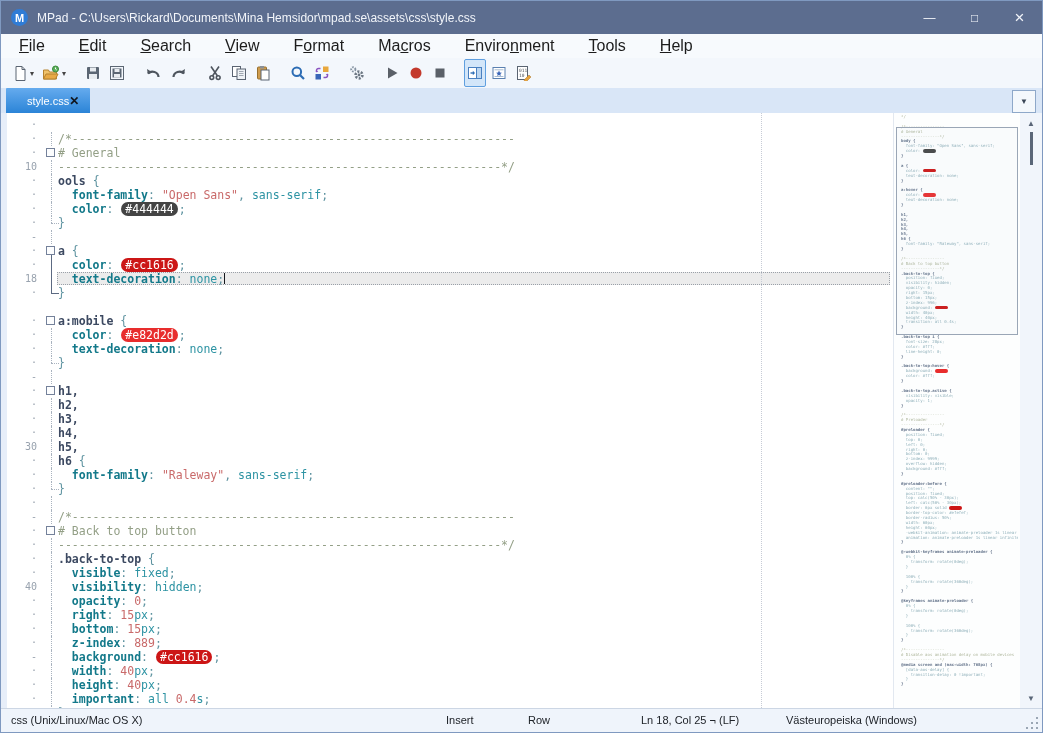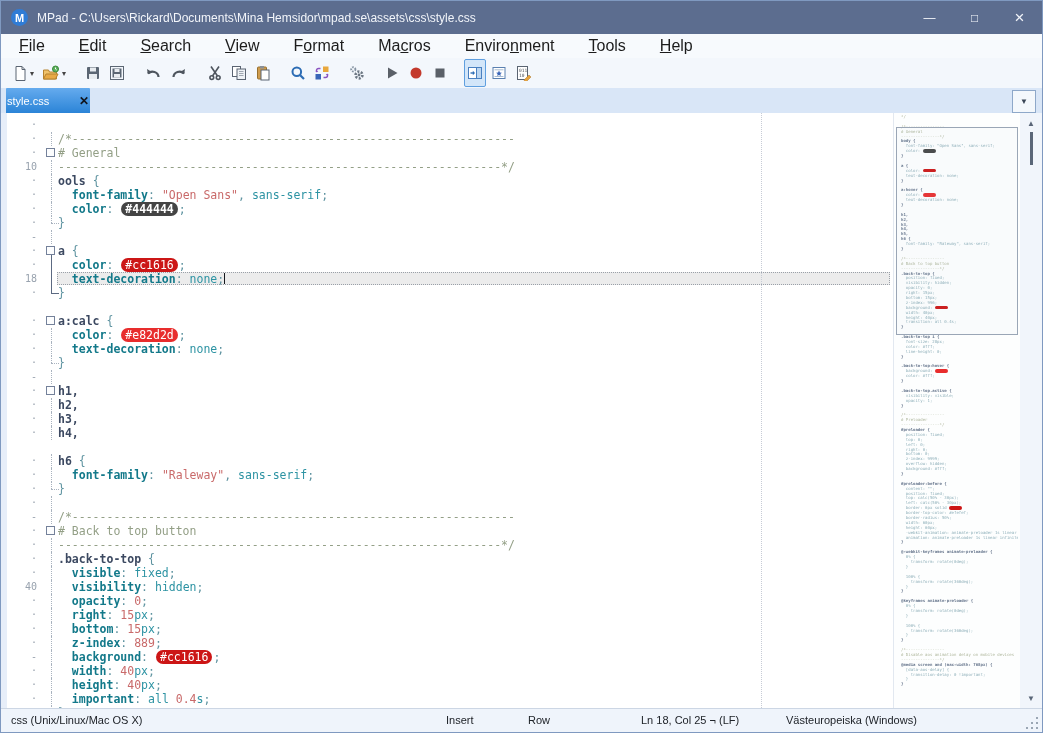--- a/index.html
+++ b/index.html
@@ -19,21 +19,21 @@
   
   .toolbar{position:absolute;left:0;top:57px;width:1041px;height:30px;background:#f3f7fc;display:flex;align-items:center;padding-left:8px;box-sizing:border-box;}
   .tool-btn{height:26px;display:flex;align-items:center;justify-content:center;padding:0 2px;margin-right:2px;border:1px solid transparent;border-radius:2px;}
   .tool-btn.group{margin-left:11px;}
   .tool-btn.active{background:#d3e6f9;border-color:#5f9fdf;}
   .tool-btn svg{display:block;}
   .dd-arrow{font-size:8px;color:#444;margin-left:2px;}
   
   .tabbar{position:absolute;left:0;top:87px;width:1041px;height:25px;background:#d9e6f7;}
   .tab{position:absolute;left:5px;top:0;height:25px;width:84px;background:linear-gradient(#65abee,#2b84d7);
-    display:flex;align-items:center;justify-content:space-between;padding:0 1px;box-sizing:border-box;border-radius:1px 1px 0 0;}
+    display:flex;align-items:center;justify-content:space-between;padding:0 21px;box-sizing:border-box;border-radius:1px 1px 0 0;}
   .tab-label{color:#fff;font-size:11px;}
   .tab-close{color:#10151c;font-weight:bold;font-size:12px;line-height:12px;}
   .tab-overflow{position:absolute;right:6px;top:2px;width:22px;height:21px;background:#f4f8fc;border:1px solid #8ea8c9;
     display:flex;align-items:center;justify-content:center;font-size:8px;color:#3a4656;}
   
   .editor{position:absolute;left:0;top:112px;width:1041px;height:595px;background:#fff;overflow:hidden;}
   .left-strip{position:absolute;left:0;top:0;width:6px;height:100%;background:#e7eef9;}
   .margin-line{position:absolute;left:760px;top:0;height:100%;border-left:1px dotted #c7ccd6;}
   .rows{position:absolute;left:0;top:0;width:890px;height:100%;}
   .row{position:absolute;left:0;width:890px;height:14px;}
@@ -324,21 +324,21 @@
           <div class="fold">
             <div class="vd"></div>
           </div>
           <div class="code"><span class="tk-prop">  font-family</span><span class="tk-punc">: </span><span class="tk-str">"Open Sans"</span><span class="tk-punc">, </span><span class="tk-val">sans-serif</span><span class="tk-punc">;</span></div>
         </div>
         <div class="row" style="top: 89px;">
           <div class="gut">·</div>
           <div class="fold">
             <div class="vd"></div>
           </div>
-          <div class="code"><span class="tk-prop">  color</span><span class="tk-punc">: </span><span class="tk-badge" style="background: rgb(68, 68, 68); font-weight: bold;">#444444</span><span class="tk-punc">;</span></div>
+          <div class="code"><span class="tk-prop">  color</span><span class="tk-punc">: </span><span class="tk-badge" style="background: rgb(68, 68, 68);">#444444</span><span class="tk-punc">;</span></div>
         </div>
         <div class="row" style="top: 103px;">
           <div class="gut">·</div>
           <div class="fold">
             <div class="vd half"></div>
             <div class="hd"></div>
           </div>
           <div class="code"><span class="tk-punc">}</span></div>
         </div>
         <div class="row" style="top: 117px;">
@@ -381,21 +381,21 @@
           </div>
           <div class="code"><span class="tk-punc">}</span></div>
         </div>
         <div class="row" style="top: 201px;">
           <div class="gut">·</div>
           <div class="fold">
             <div class="box">
               <div class="i"></div>
             </div>
           </div>
-          <div class="code"><span class="tk-sel">a:calc</span><span class="tk-punc"> {</span></div>
+          <div class="code"><span class="tk-sel">a:mobile</span><span class="tk-punc"> {</span></div>
         </div>
         <div class="row" style="top: 215px;">
           <div class="gut">·</div>
           <div class="fold">
             <div class="vd"></div>
           </div>
           <div class="code"><span class="tk-prop">  color</span><span class="tk-punc">: </span><span class="tk-badge" style="background: rgb(232, 45, 45);">#e82d2d</span><span class="tk-punc">;</span></div>
         </div>
         <div class="row" style="top: 229px;">
           <div class="gut">·</div>
@@ -441,20 +441,27 @@
             <div class="vd"></div>
           </div>
           <div class="code"><span class="tk-sel">h3,</span></div>
         </div>
         <div class="row" style="top: 313px;">
           <div class="gut">·</div>
           <div class="fold">
             <div class="vd"></div>
           </div>
           <div class="code"><span class="tk-sel">h4,</span></div>
+        </div>
+        <div class="row" style="top: 327px;">
+          <div class="gut">30</div>
+          <div class="fold">
+            <div class="vd"></div>
+          </div>
+          <div class="code"><span class="tk-sel">h5,</span></div>
         </div>
         <div class="row" style="top: 341px;">
           <div class="gut">·</div>
           <div class="fold">
             <div class="vd"></div>
           </div>
           <div class="code"><span class="tk-sel">h6</span><span class="tk-punc"> {</span></div>
         </div>
         <div class="row" style="top: 355px;">
           <div class="gut">·</div>

